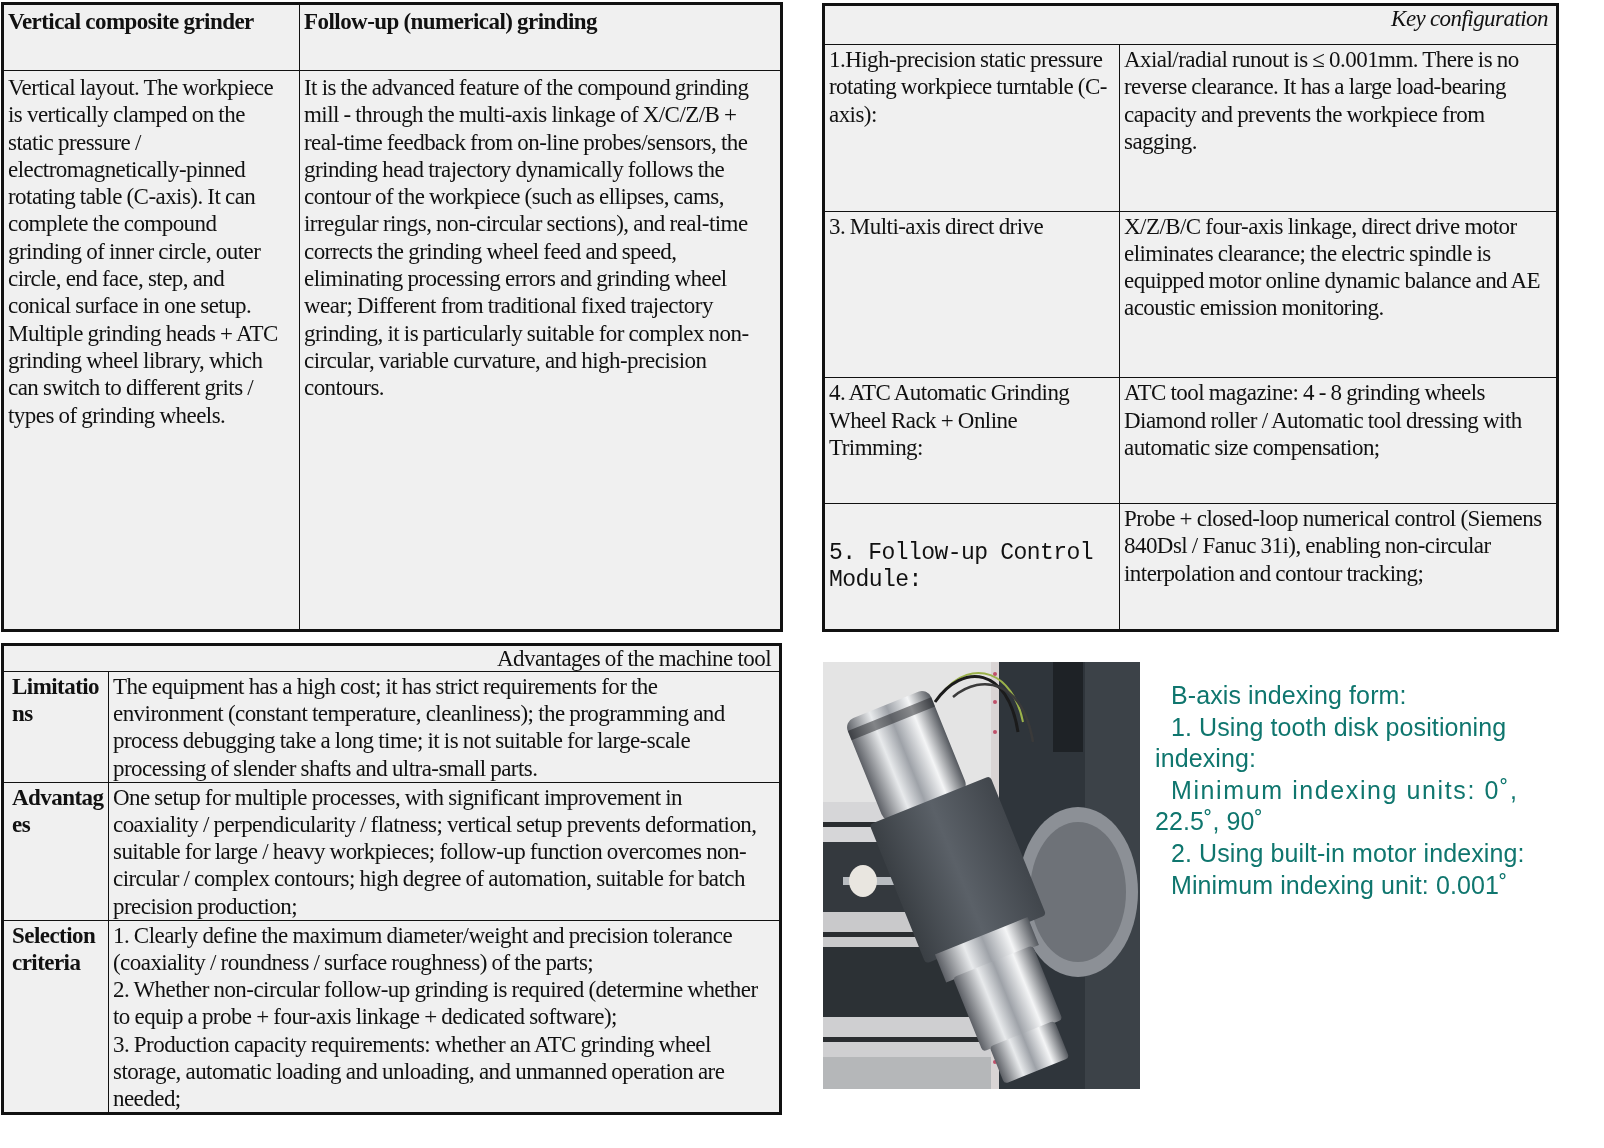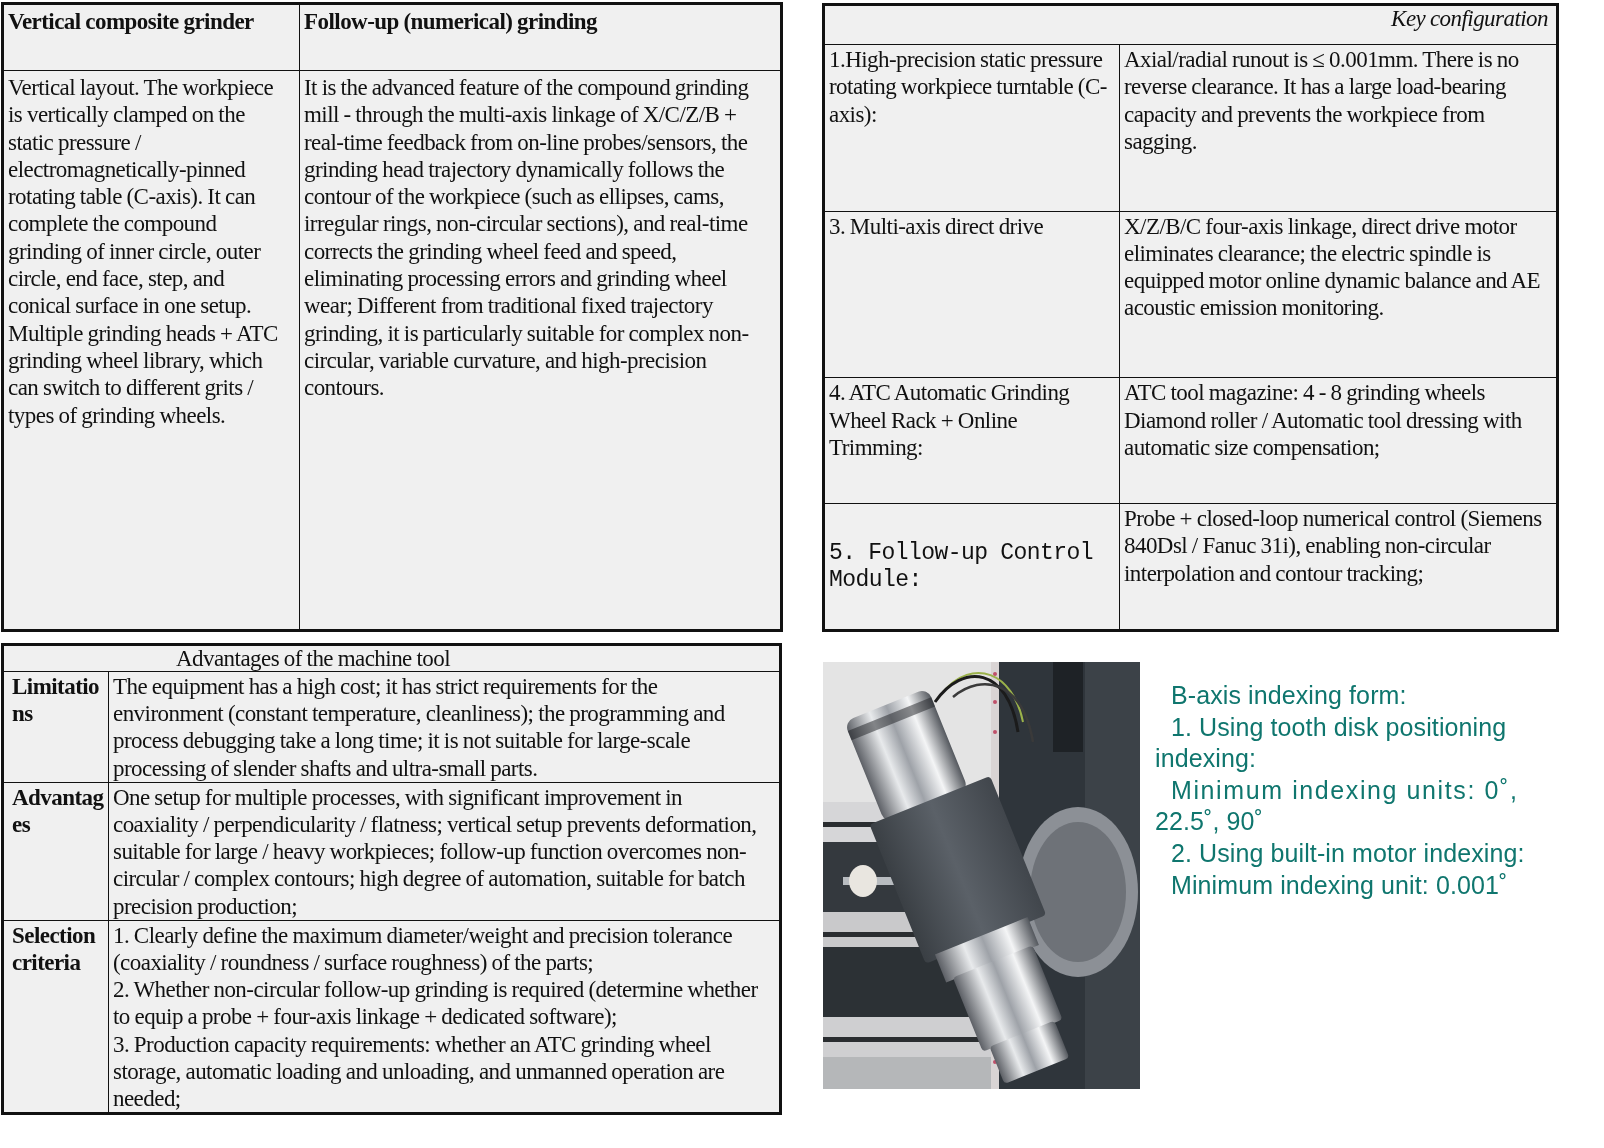--- a/index.html
+++ b/index.html
@@ -19,21 +19,21 @@
 
   
   #tbl-config { left: 824px; top: 5px; width: 733px; height: 625px; }
   #tbl-config .cap { text-align: right; padding-left: 177px; height: 24px; line-height: 24px; font-style: italic; }
   #tbl-config col.c1 { width: 295px; }
   #tbl-config td { line-height: 27.2px; }
   #tbl-config td.mid { vertical-align: middle; font-family: Liberation Mono, monospace; }
 
   
   #tbl-adv { left: 3px; top: 645px; width: 777px; height: 463px; }
-  #tbl-adv .cap { text-align: left; padding-left: 172px; height: 24px; line-height: 24px; }
+  #tbl-adv .cap { text-align: right; padding-left: 172px; height: 24px; line-height: 24px; }
   #tbl-adv col.c1 { width: 105px; }
   #tbl-adv td.label { font-weight: bold; padding-left: 8px; padding-right: 2px; word-break: break-all; }
   #tbl-adv td { line-height: 27.2px; }
 
   
   #photo { position: absolute; left: 823px; top: 662px; width: 317px; height: 427px; overflow: hidden; background: #e6e6e6; }
 
   
   #baxis { position: absolute; left: 1155px; top: 680px; width: 440px;
            font-family: "Liberation Sans", "DejaVu Sans", sans-serif; font-size: 25px; line-height: 31.6px;

